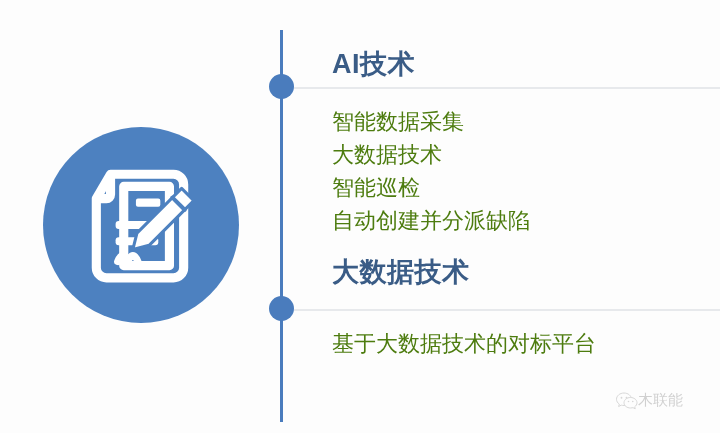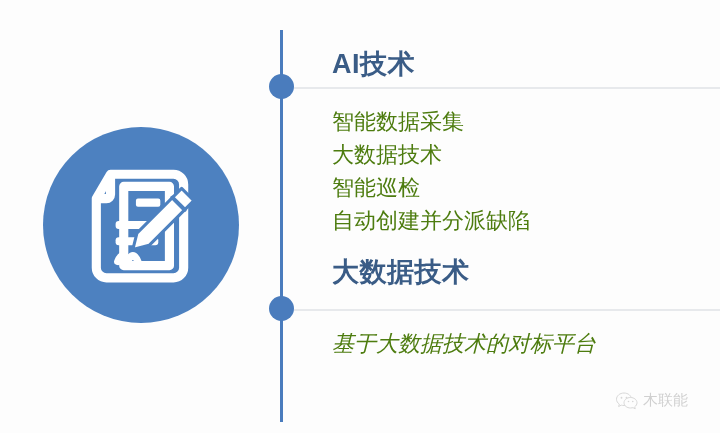--- a/index.html
+++ b/index.html
@@ -85,37 +85,36 @@
   #rule-2 { top: 309px; }
 
   .item-list {
     position: absolute;
     left: 320px;
     margin: 0;
     padding: 0;
     list-style: none;
   }
   #list-1 { top: 105px; }
-  #list-2 { top: 327px; font-style: italic; }
+  #list-2 { top: 327px; }
 
   .item-list li {
     font-size: 22px;
     line-height: 33px;
     color: #4d7c0f;
     white-space: nowrap;
   }
 
   
   #watermark {
     position: absolute;
     left: 604px;
     top: 391px;
     display: flex;
     align-items: center;
-    gap: 5px;
     opacity: 0.38;
   }
   #watermark svg {
     display: block;
     width: 22px;
     height: 18px;
   }
   #watermark-label {
     font-size: 15px;
     color: #8a8a8a;

